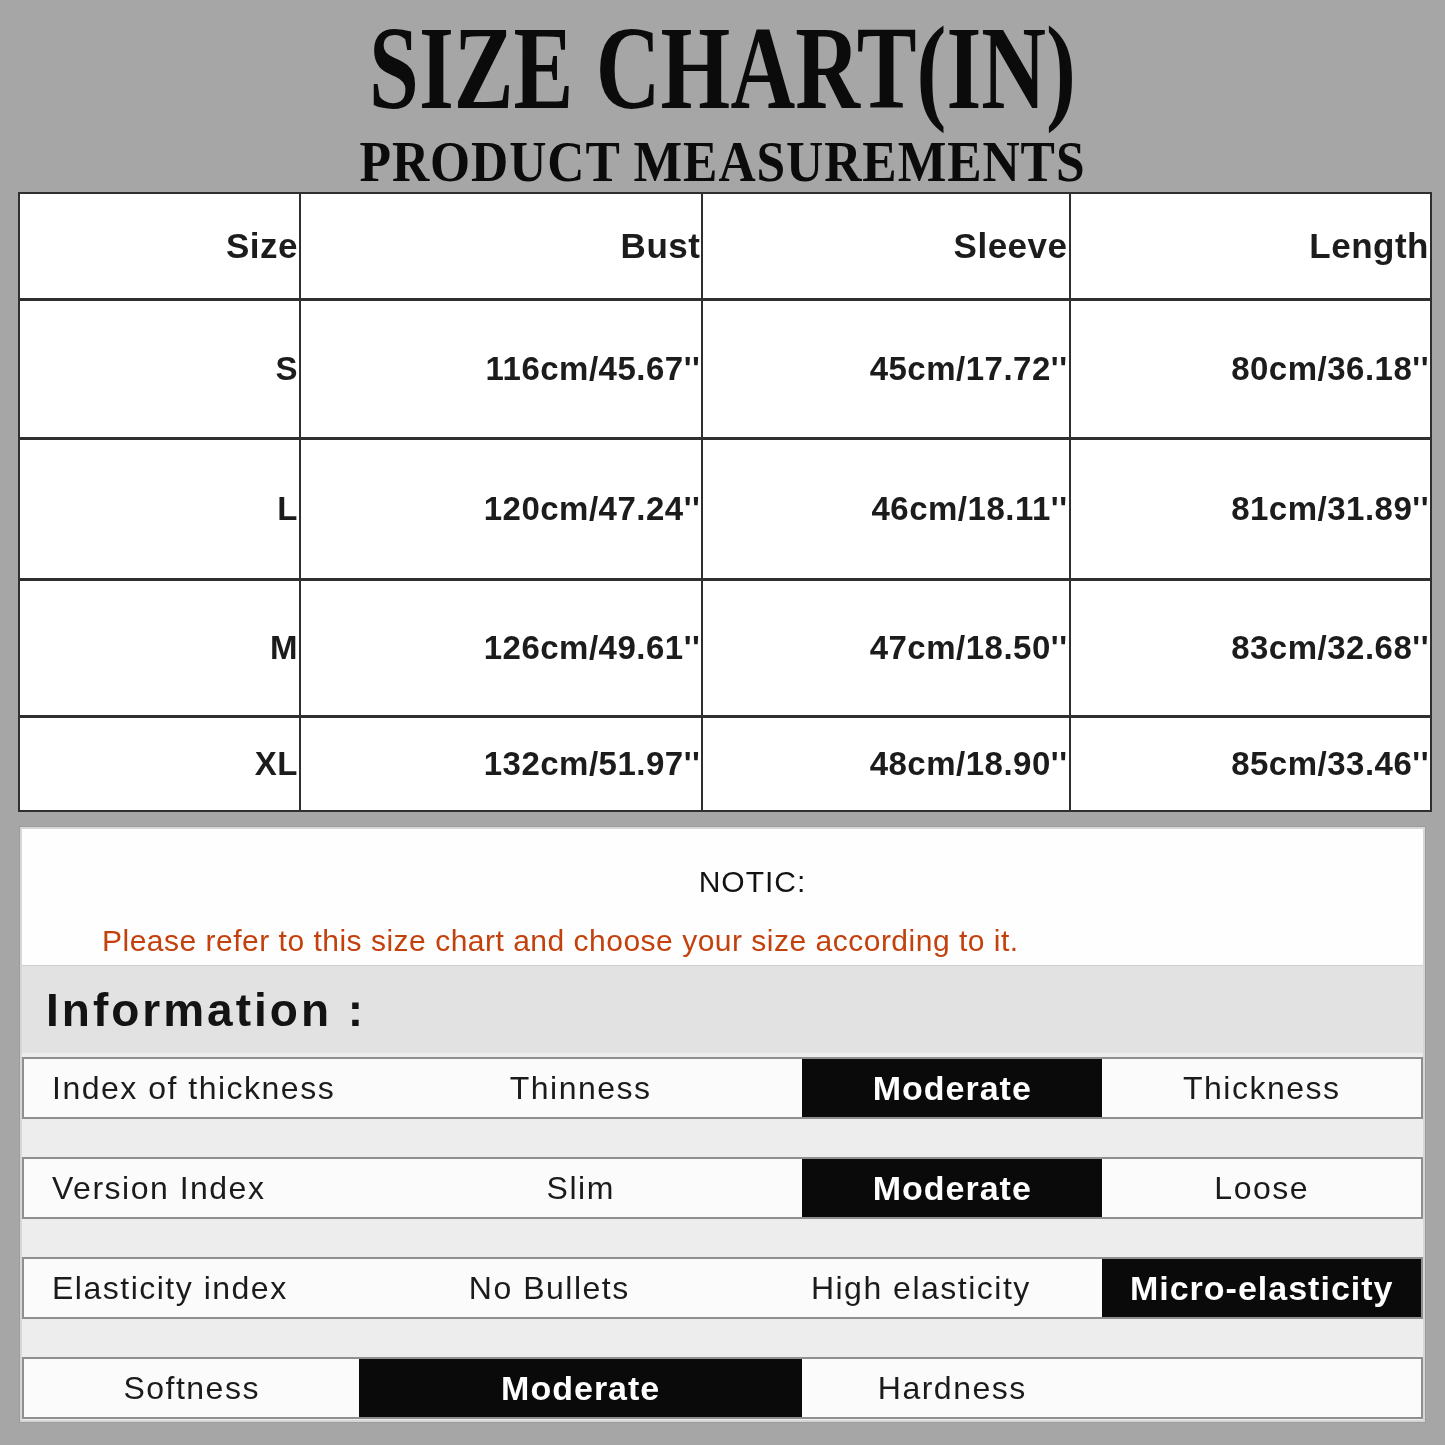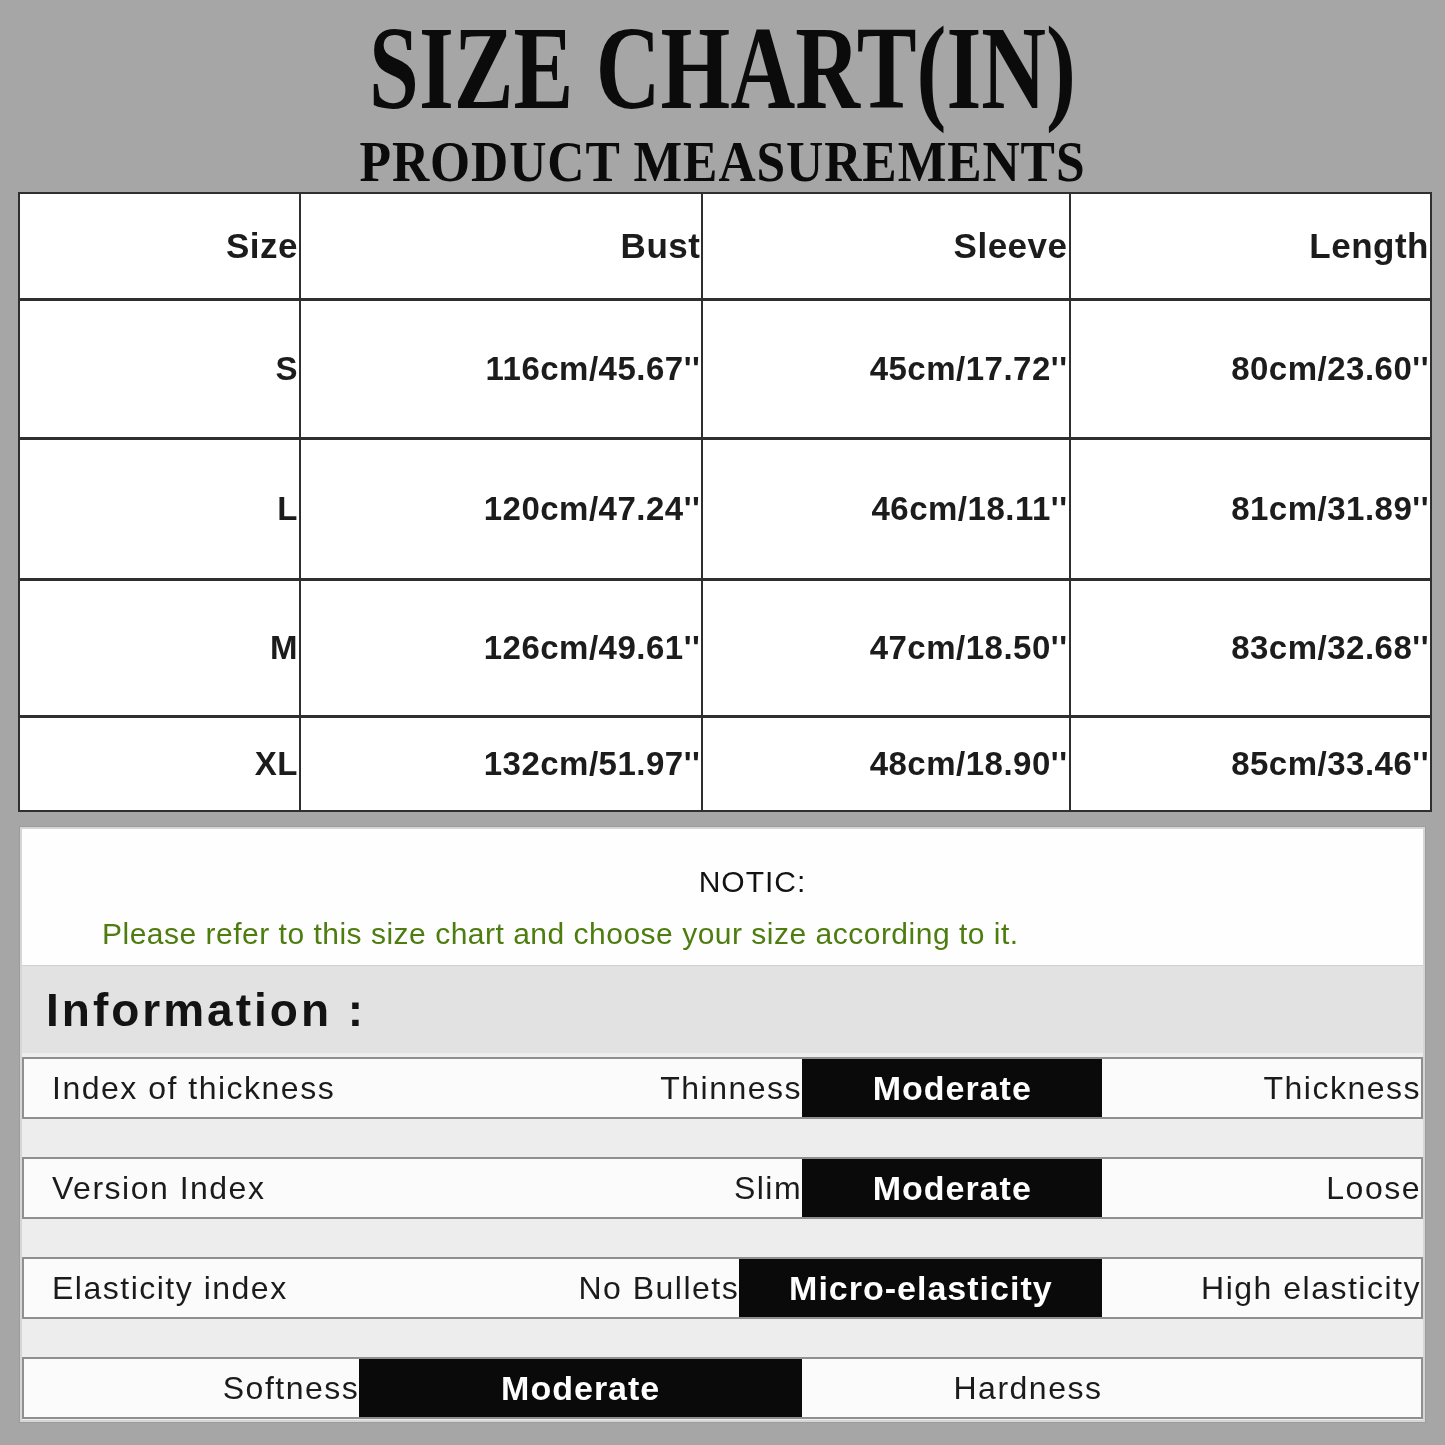--- a/index.html
+++ b/index.html
@@ -54,21 +54,21 @@
   
   .panel{
     position:absolute;left:20px;top:827px;width:1405px;height:595px;
     background:#ededed;border:2px solid #d6d6d6;
     box-shadow:0 0 0 1px rgba(0,0,0,0.06);
   }
   .notice{
     background:#fefefe;height:136px;padding:36px 20px 0 80px;
   }
   .notice-label{font-size:30px;letter-spacing:1px;color:#121212;text-align:center;}
-  .notice-text{font-size:30px;letter-spacing:0.5px;color:#4d7c0f;margin-top:18px;}
+  .notice-text{font-size:30px;letter-spacing:0.5px;color:#c2410c;margin-top:25px;}
 
   .info-heading-band{
     background:#e2e2e2;height:88px;display:flex;align-items:center;
     padding-left:24px;border-top:1px solid #d0d0d0;
   }
   .info-heading{
     font-size:46px;font-weight:bold;letter-spacing:3px;color:#131313;
   }
 
   .info-rows{padding-top:4px;}
@@ -78,21 +78,21 @@
     background:#fbfbfb;border:2px solid #8f8f8f;
     margin-bottom:38px;
   }
   .info-row.wide{grid-template-columns:24% 27.2% 26% 22.8%;}
   .info-row:last-child{margin-bottom:0;}
   .info-label{
     padding-left:28px;font-size:32px;letter-spacing:1.5px;color:#1b1b1b;
     white-space:nowrap;
   }
   .info-opt{
-    text-align:right;font-size:32px;letter-spacing:1.5px;color:#1b1b1b;
+    text-align:center;font-size:32px;letter-spacing:1.5px;color:#1b1b1b;
     white-space:nowrap;
   }
   .info-opt.highlight{
     align-self:stretch;display:flex;align-items:center;justify-content:center;
     background:var(--highlight);color:var(--highlight_text);
     font-weight:bold;font-size:34px;letter-spacing:1px;
   }
 </style>
 </head>
 <body>
@@ -115,21 +115,21 @@
       <th>Bust</th>
       <th>Sleeve</th>
       <th>Length</th>
     </tr>
   </thead>
   <tbody>
     <tr class="r-s">
       <td>S</td>
       <td>116cm/45.67''</td>
       <td>45cm/17.72''</td>
-      <td>80cm/23.60''</td>
+      <td>80cm/36.18''</td>
     </tr>
     <tr class="r-l">
       <td>L</td>
       <td>120cm/47.24''</td>
       <td>46cm/18.11''</td>
       <td>81cm/31.89''</td>
     </tr>
     <tr class="r-m">
       <td>M</td>
       <td>126cm/49.61''</td>
@@ -164,22 +164,22 @@
     </div>
     <div class="info-row">
       <span class="info-label">Version Index</span>
       <span class="info-opt">Slim</span>
       <span class="info-opt highlight">Moderate</span>
       <span class="info-opt">Loose</span>
     </div>
     <div class="info-row wide">
       <span class="info-label">Elasticity index</span>
       <span class="info-opt">No Bullets</span>
+      <span class="info-opt">High elasticity</span>
       <span class="info-opt highlight">Micro-elasticity</span>
-      <span class="info-opt">High elasticity</span>
     </div>
     <div class="info-row">
       <span class="info-opt">Softness</span>
       <span class="info-opt highlight">Moderate</span>
       <span class="info-opt">Hardness</span>
     </div>
   </div>
 </section>
 
 </body></html>

